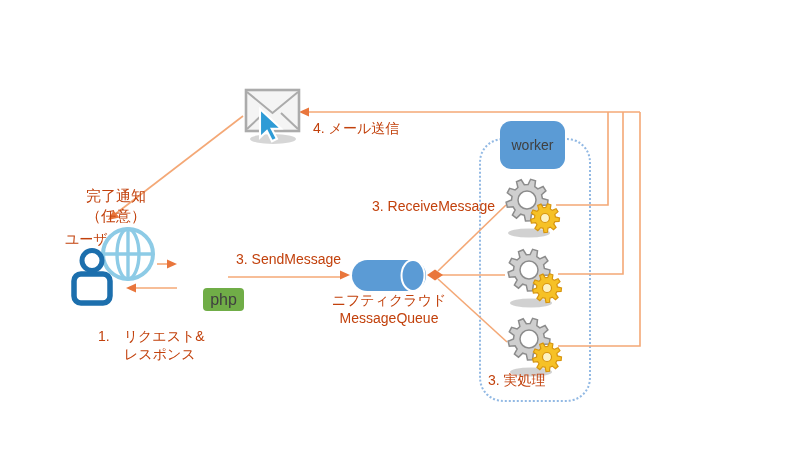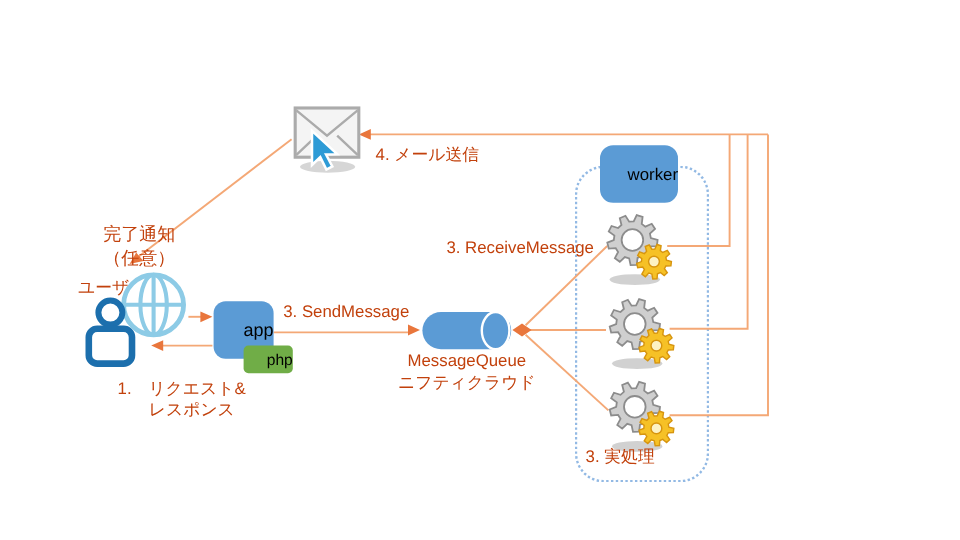--- a/index.html
+++ b/index.html
@@ -4,33 +4,33 @@
 <style>
   html,body{margin:0;padding:0;background:#fff;}
   #canvas{
     position:relative;width:800px;height:450px;background:#ffffff;overflow:hidden;
     font-family:"Liberation Sans","DejaVu Sans",sans-serif;color:#3d3d3d;
   }
   .wires{position:absolute;left:0;top:0;z-index:2;}
   .icon{position:absolute;z-index:3;}
   .lbl{position:absolute;font-size:14px;color:#c2410c;white-space:nowrap;z-index:5;line-height:1.32;}
   .node{
-    position:absolute;z-index:4;display:flex;align-items:center;justify-content:flex-end;
-    color:#000000;border-radius:10px;
+    position:absolute;z-index:4;display:flex;align-items:center;justify-content:center;
+    color:#404040;border-radius:10px;
   }
   #app-box{left:178px;top:251px;width:50px;height:48px;background:var(--accent-blue);font-size:15px;}
-  #php-box{left:203px;top:288px;width:41px;height:23px;background:var(--accent-green);font-size:13px;border-radius:4px;z-index:5;}
+  #php-box{left:203px;top:288px;width:41px;height:23px;background:var(--accent-green);font-size:16px;border-radius:4px;z-index:5;}
   #worker-box{left:500px;top:121px;width:65px;height:48px;background:var(--accent-blue);font-size:14px;border-radius:11px;}
   #dashed-box{
     position:absolute;left:479px;top:138px;width:108px;height:260px;
     border:2px dotted var(--dashed-blue);border-radius:24px;z-index:1;
   }
   .gear{position:absolute;z-index:3;width:58px;height:64px;}
   #queue-label{left:329px;top:291px;width:120px;text-align:center;}
-  #request-label{left:98px;top:314px;}
+  #request-label{left:98px;top:327px;}
   #request-label .l2{margin-left:26px;}
   #completion-label{left:86px;top:149px;font-size:15px;margin-top:37px;}
 </style>
 </head>
 <body>
 
 <div id="canvas">
 
   <div id="dashed-box"></div>
 
@@ -100,23 +100,20 @@
         <circle cx="42" cy="42" r="4.5" fill="#FDF2C3" stroke="#D7950F" stroke-width="1.2"></circle>
       </svg></div>
   <div class="gear" style="left:505px;top:315px"><svg width="58" height="64" viewBox="0 0 58 64">
         <ellipse cx="26" cy="57" rx="21" ry="4.5" fill="rgba(90,90,90,0.28)"></ellipse>
         <path d="M45.0,24.0L44.4,29.1L38.6,29.3L36.9,32.7L40.1,37.5L36.3,41.0L31.8,37.4L28.3,38.9L27.6,44.7L22.5,44.9L21.3,39.3L17.7,38.2L13.5,42.2L9.4,39.1L12.1,34.0L10.1,30.8L4.3,31.2L3.1,26.2L8.5,24.0L9.0,20.3L4.3,16.8L6.6,12.3L12.1,14.0L14.9,11.5L13.5,5.8L18.2,3.8L21.3,8.7L25.1,8.5L27.6,3.3L32.5,4.8L31.8,10.6L34.8,12.9L40.1,10.5L42.9,14.8L38.6,18.7L39.4,22.4Z" fill="#CFCFCF" stroke="#8C8C8C" stroke-width="1.5"></path>
         <circle cx="24" cy="24" r="9" fill="#ffffff" stroke="#8C8C8C" stroke-width="1.5"></circle>
         <path d="M56.5,42.0L56.1,45.5L51.9,45.6L50.7,47.9L53.1,51.3L50.5,53.7L47.3,51.1L44.9,52.1L44.5,56.3L41.0,56.5L40.2,52.3L37.7,51.6L34.8,54.6L31.9,52.4L34.0,48.7L32.6,46.6L28.4,47.0L27.6,43.5L31.5,42.0L31.8,39.5L28.4,37.0L30.0,33.9L34.0,35.3L35.8,33.5L34.7,29.4L38.0,28.1L40.2,31.7L42.7,31.5L44.5,27.7L47.9,28.8L47.3,32.9L49.3,34.4L53.1,32.7L55.0,35.6L51.9,38.4L52.4,40.9Z" fill="#F6C126" stroke="#D7950F" stroke-width="1.2"></path>
         <circle cx="42" cy="42" r="4.5" fill="#FDF2C3" stroke="#D7950F" stroke-width="1.2"></circle>
       </svg></div>
 
-  <div class="node" id="app-box">
-    <span>app</span>
-  </div>
   <div class="node" id="php-box">
     <span>php</span>
   </div>
   <div class="node" id="worker-box">
     <span>worker</span>
   </div>
 
   <div class="lbl" id="completion-label">
     <div>完了通知</div>
     <div>（任意）</div>
@@ -125,22 +122,22 @@
   <div class="lbl" style="left:65px;top:230px">ユーザ</div>
 
   <div class="lbl" id="request-label">
     <div>1.　リクエスト&amp;</div>
     <div class="l2">レスポンス</div>
   </div>
 
   <div class="lbl" style="left:236px;top:250px">3. SendMessage</div>
 
   <div class="lbl" id="queue-label">
+    <div>ニフティクラウド</div>
     <div>MessageQueue</div>
-    <div>ニフティクラウド</div>
   </div>
 
   <div class="lbl" style="left:372px;top:197px">3. ReceiveMessage</div>
 
   <div class="lbl" style="left:313px;top:119px">4. メール送信</div>
 
   <div class="lbl" style="left:488px;top:371px;z-index:5">3. 実処理</div>
 
 </div>
 

